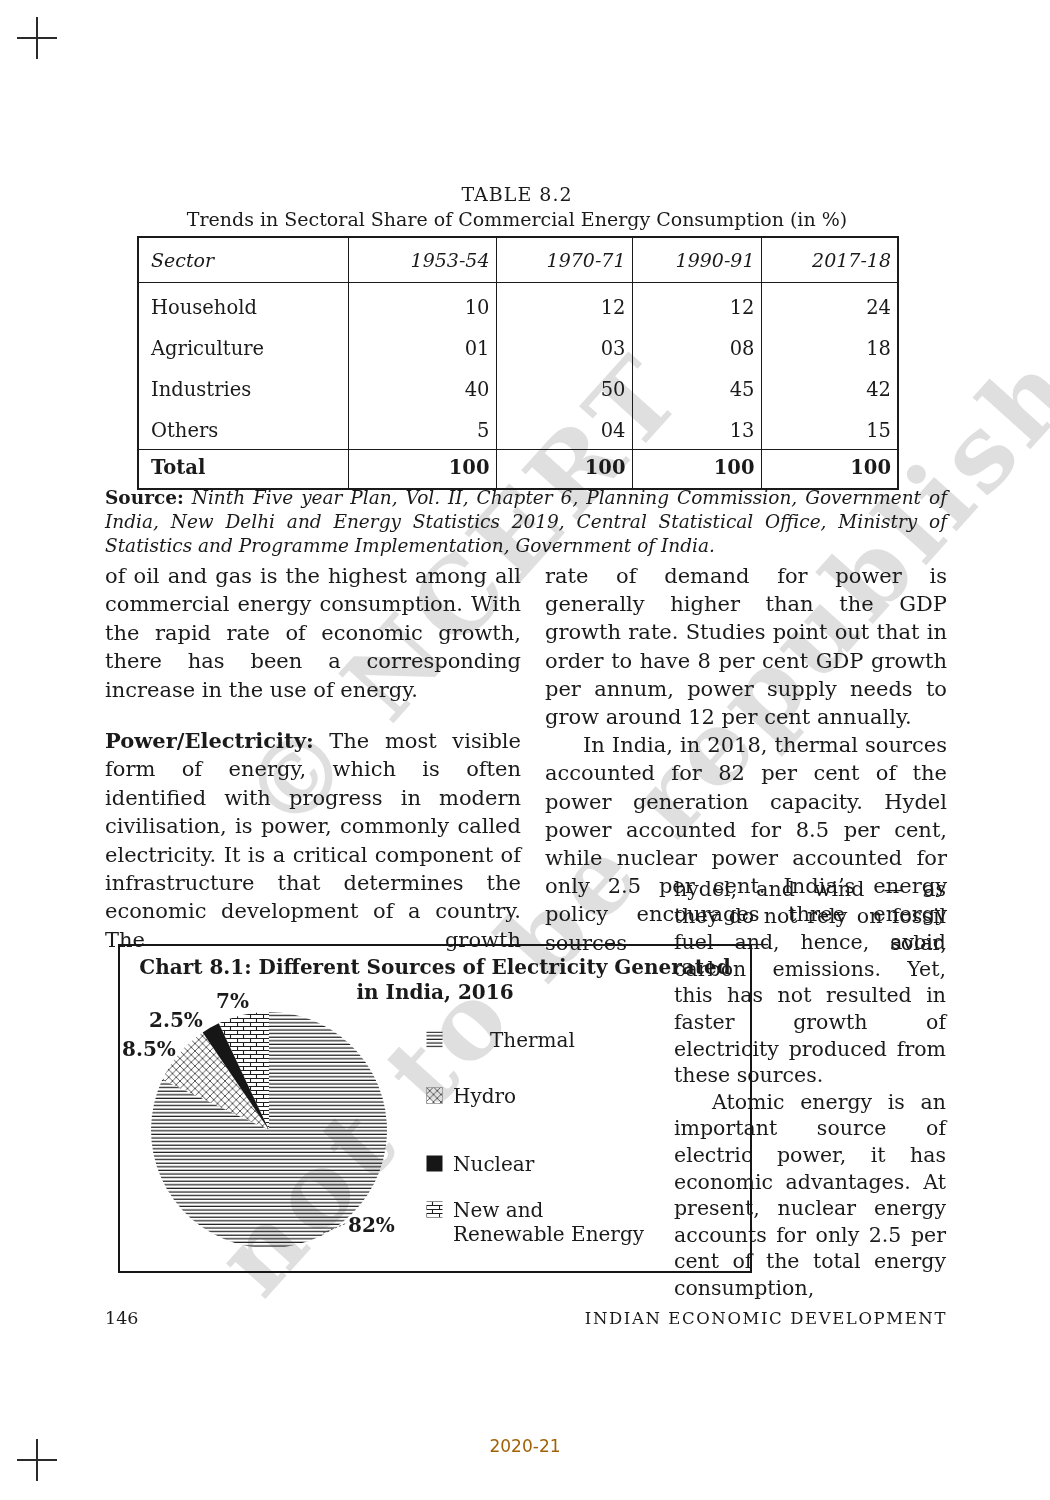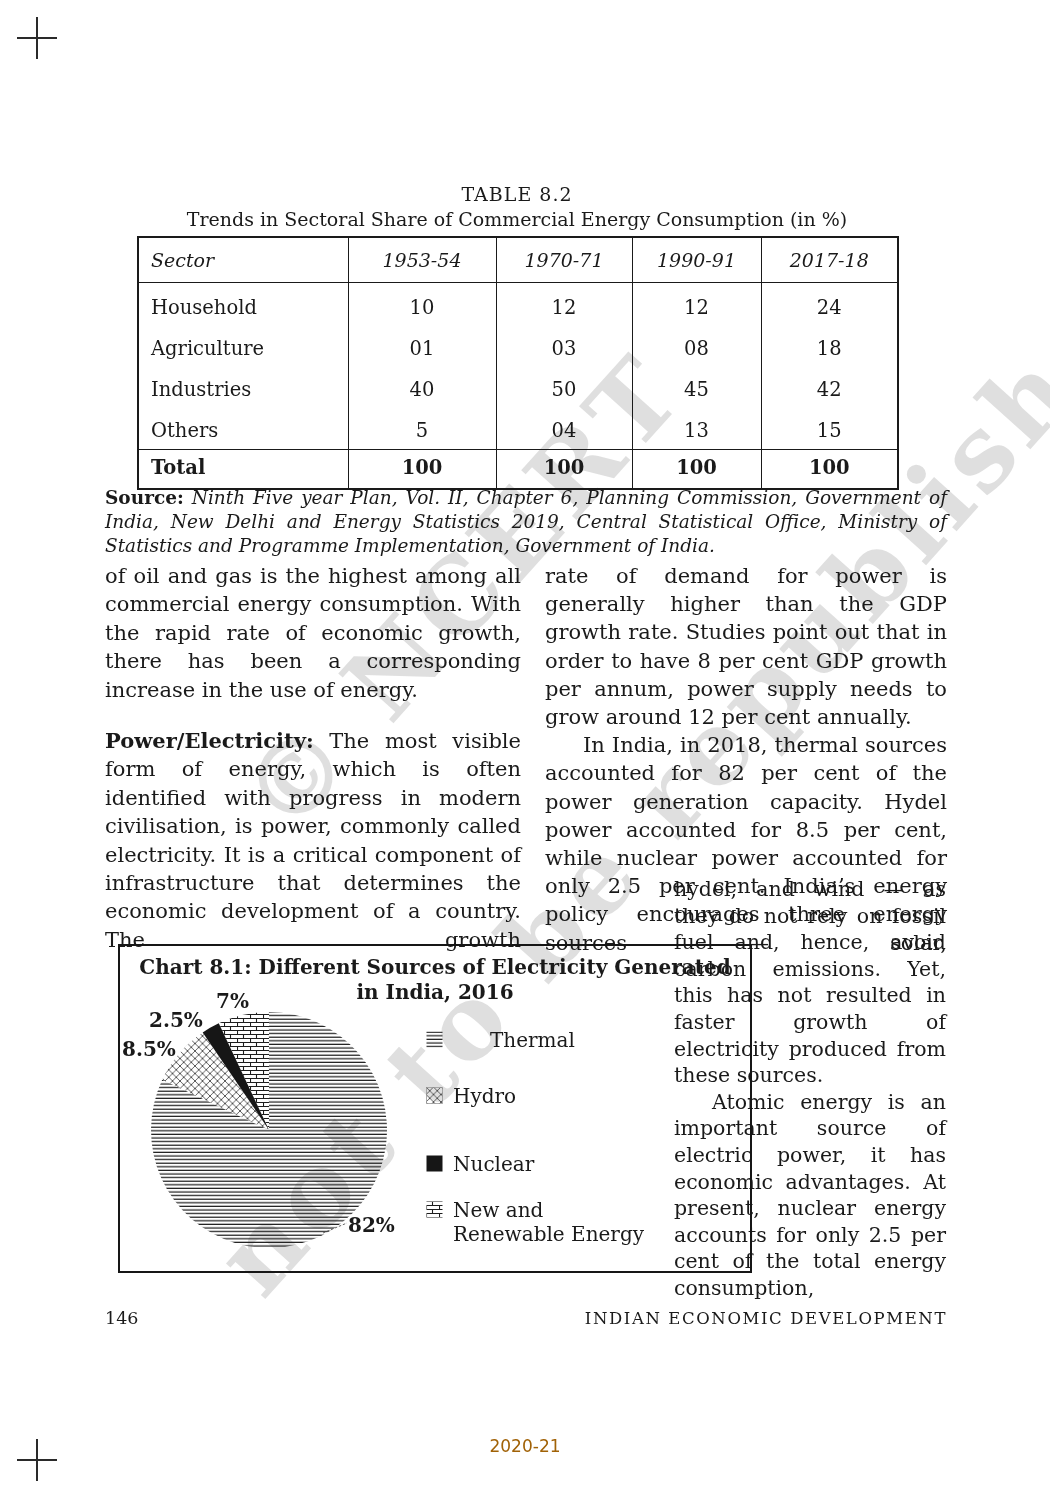--- a/index.html
+++ b/index.html
@@ -27,21 +27,21 @@
   .tablewrap{left:137px;top:236px;z-index:2;}
   table.t82{border-collapse:collapse;table-layout:fixed;width:760px;background:transparent;}
   table.t82{border:2.2px solid #1a1a1a;}
   .t82 th+th,.t82 td+td{border-left:1.6px solid #1a1a1a;}
   .t82 thead th{border-bottom:1.6px solid #1a1a1a;font-style:italic;font-weight:normal;font-size:19px;padding:11px 6px;}
   .t82 tbody td{font-size:19.5px;padding:9px 6px;}
   .t82 tbody tr:first-child td{padding-top:13px;}
   .t82 tbody tr:last-child td{padding-bottom:7px;}
   .t82 tfoot td{border-top:1.6px solid #1a1a1a;font-weight:bold;font-size:19.5px;padding:6px 6px 9px;}
   .t82 .c-sec{text-align:left;padding-left:12px;margin-top:28px;}
-  .t82 .c-num{text-align:center;}
+  .t82 .c-num{text-align:right;}
   .t82 thead th:first-child{text-align:left;padding-left:12px;}
   
   .source{left:105px;top:486px;width:842px;font-size:18.5px;line-height:23.8px;text-align:justify;z-index:2;}
   .source i{font-style:italic;}
   
   .just{text-align:justify;}
   .justlast{text-align-last:justify;}
   .indent{text-indent:38px;}
   .col-left{left:105px;top:562px;width:416px;font-size:21px;line-height:28.4px;z-index:2;}
   .col-left .p1{margin:0 0 23px 0;}

